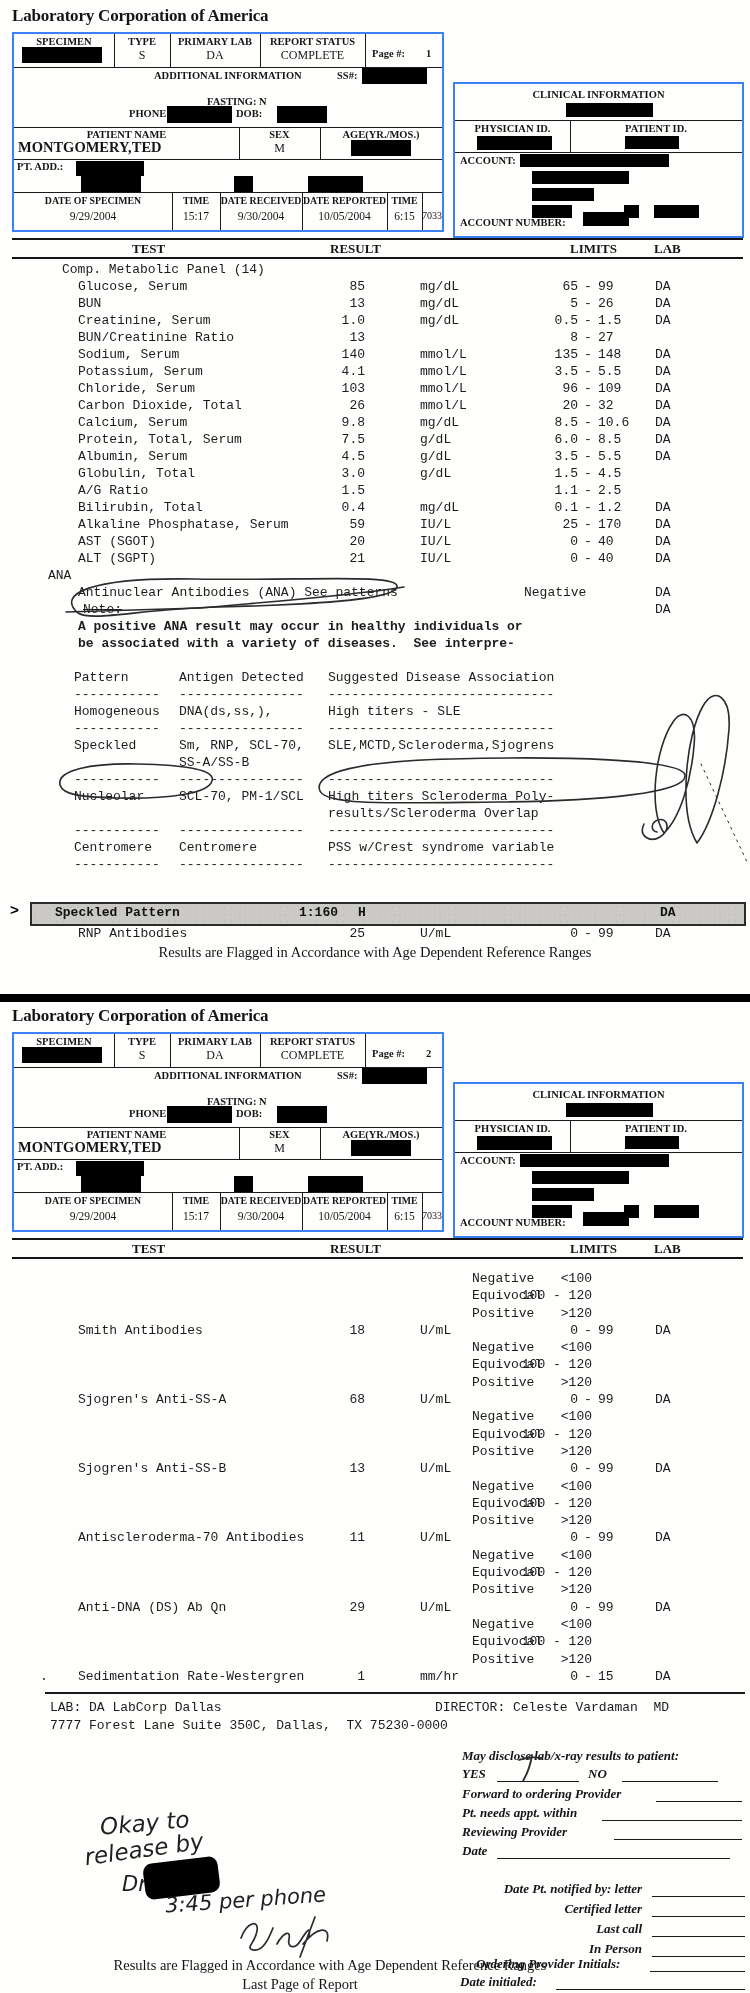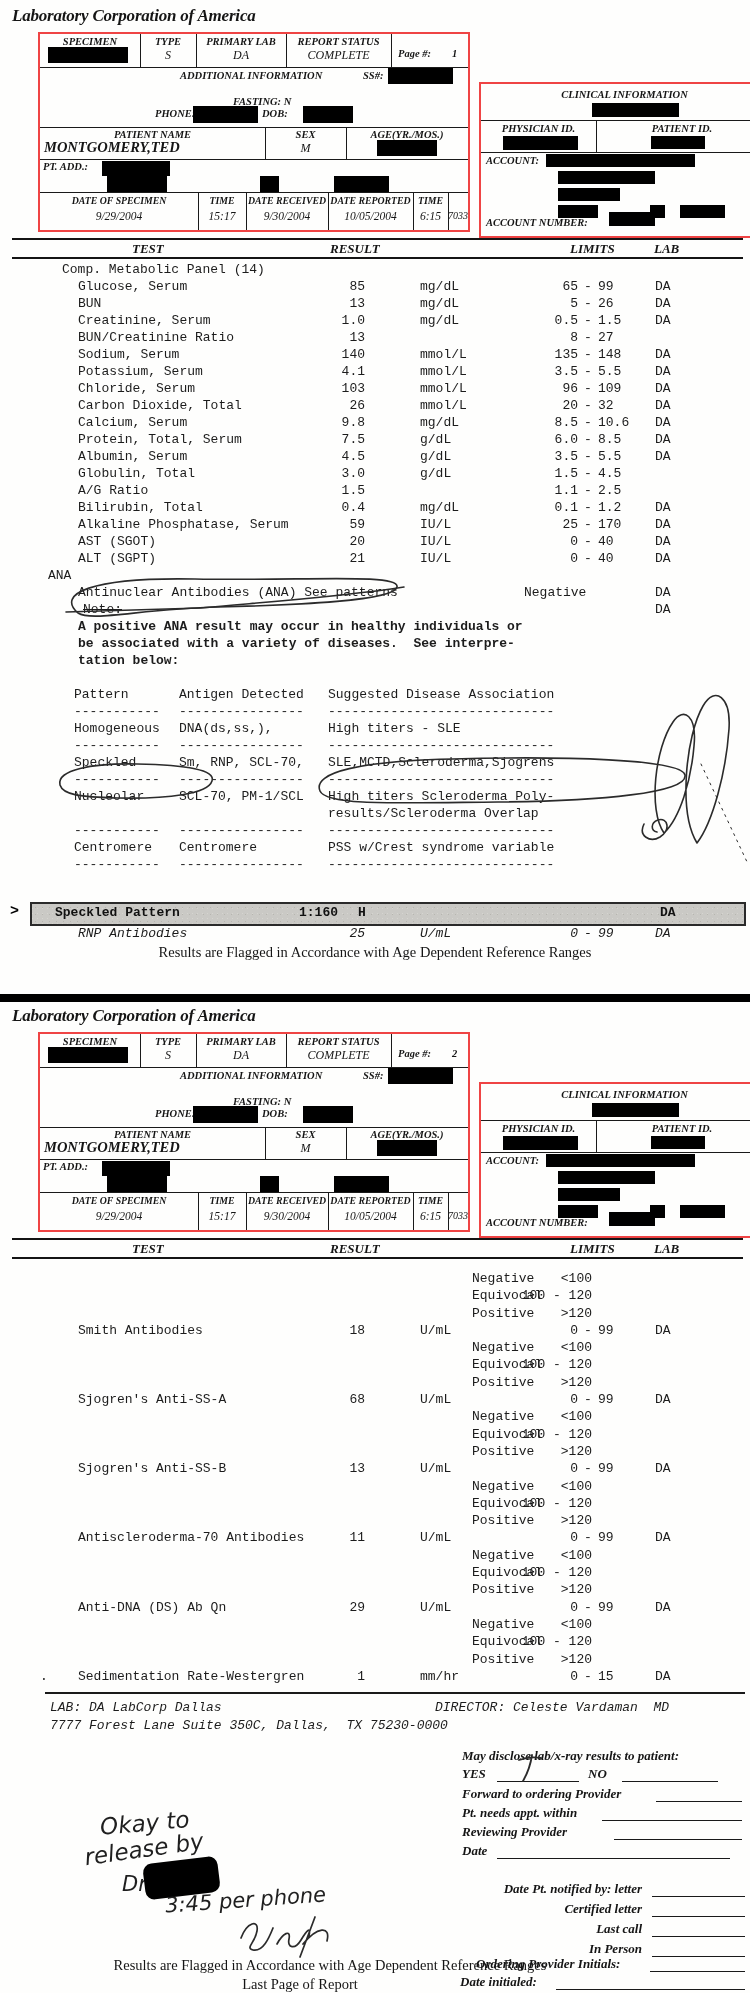--- a/index.html
+++ b/index.html
@@ -1,22 +1,22 @@
 <!DOCTYPE html>
 <html><head>
 <meta charset="utf-8">
 <style>
   html,body{margin:0;padding:0;background:#ffffff;}
   .sheet{position:relative;width:750px;height:1993px;background:#fefefd;overflow:hidden;
          font-family:"Liberation Serif","DejaVu Serif",serif;color:#151515;}
-  .abs{position:absolute;font-style:italic;}
+  .abs{position:absolute;}
   .redact{position:absolute;background:#000;}
   
   .title{position:absolute;font-weight:bold;font-size:17px;letter-spacing:-0.2px;white-space:nowrap;}
-  .hbox{position:absolute;border:2px solid #ef4444;background:transparent;margin-left:26px;}
+  .hbox{position:absolute;border:2px solid #3b82f6;background:transparent;}
   .hl{position:absolute;font-weight:bold;font-size:10.5px;white-space:nowrap;}
   .hv{position:absolute;font-size:12px;white-space:nowrap;}
   .hvc{text-align:center;}
   .vline{position:absolute;width:1px;background:#1a1a1a;}
   .hline{position:absolute;height:1px;background:#1a1a1a;}
   .bigname{position:absolute;font-weight:bold;font-size:14.5px;white-space:nowrap;}
   .colbar{position:absolute;border-top:2px solid #141414;border-bottom:2px solid #141414;}
   .colbar .hl{font-size:13px;}
   
   .mono,.tl>span{font-family:"Liberation Mono","DejaVu Sans Mono",monospace;font-size:13px;color:#1c1c1c;}
@@ -570,37 +570,20 @@
         <span class="c-hi"></span>
         <span class="c-lab"></span>
         <span class="c-neg"></span>
         <span class="c-note"></span>
         <span class="c-para">be associated with a variety of diseases.  See interpre-</span>
         <span class="pc1"></span>
         <span class="pc2"></span>
         <span class="pc3"></span>
       </div>
 
-      <div class="tl">
-        <span class="c-panel"></span>
-        <span class="c-sec"></span>
-        <span class="c-name"></span>
-        <span class="c-res"></span>
-        <span class="c-units"></span>
-        <span class="c-lo"></span>
-        <span class="c-dash"></span>
-        <span class="c-hi"></span>
-        <span class="c-lab"></span>
-        <span class="c-neg"></span>
-        <span class="c-note"></span>
-        <span class="c-para">tation below:</span>
-        <span class="pc1"></span>
-        <span class="pc2"></span>
-        <span class="pc3"></span>
-      </div>
 
       <div class="tl">
         <span class="c-panel"></span>
         <span class="c-sec"></span>
         <span class="c-name"></span>
         <span class="c-res"></span>
         <span class="c-units"></span>
         <span class="c-lo"></span>
         <span class="c-dash"></span>
         <span class="c-hi"></span>
@@ -697,20 +680,37 @@
         <span class="c-hi"></span>
         <span class="c-lab"></span>
         <span class="c-neg"></span>
         <span class="c-note"></span>
         <span class="c-para"></span>
         <span class="pc1">Speckled</span>
         <span class="pc2">Sm, RNP, SCL-70,</span>
         <span class="pc3">SLE,MCTD,Scleroderma,Sjogrens</span>
       </div>
 
+      <div class="tl">
+        <span class="c-panel"></span>
+        <span class="c-sec"></span>
+        <span class="c-name"></span>
+        <span class="c-res"></span>
+        <span class="c-units"></span>
+        <span class="c-lo"></span>
+        <span class="c-dash"></span>
+        <span class="c-hi"></span>
+        <span class="c-lab"></span>
+        <span class="c-neg"></span>
+        <span class="c-note"></span>
+        <span class="c-para"></span>
+        <span class="pc1"></span>
+        <span class="pc2">SS-A/SS-B</span>
+        <span class="pc3"></span>
+      </div>
 
       <div class="tl">
         <span class="c-panel"></span>
         <span class="c-sec"></span>
         <span class="c-name"></span>
         <span class="c-res"></span>
         <span class="c-units"></span>
         <span class="c-lo"></span>
         <span class="c-dash"></span>
         <span class="c-hi"></span>

